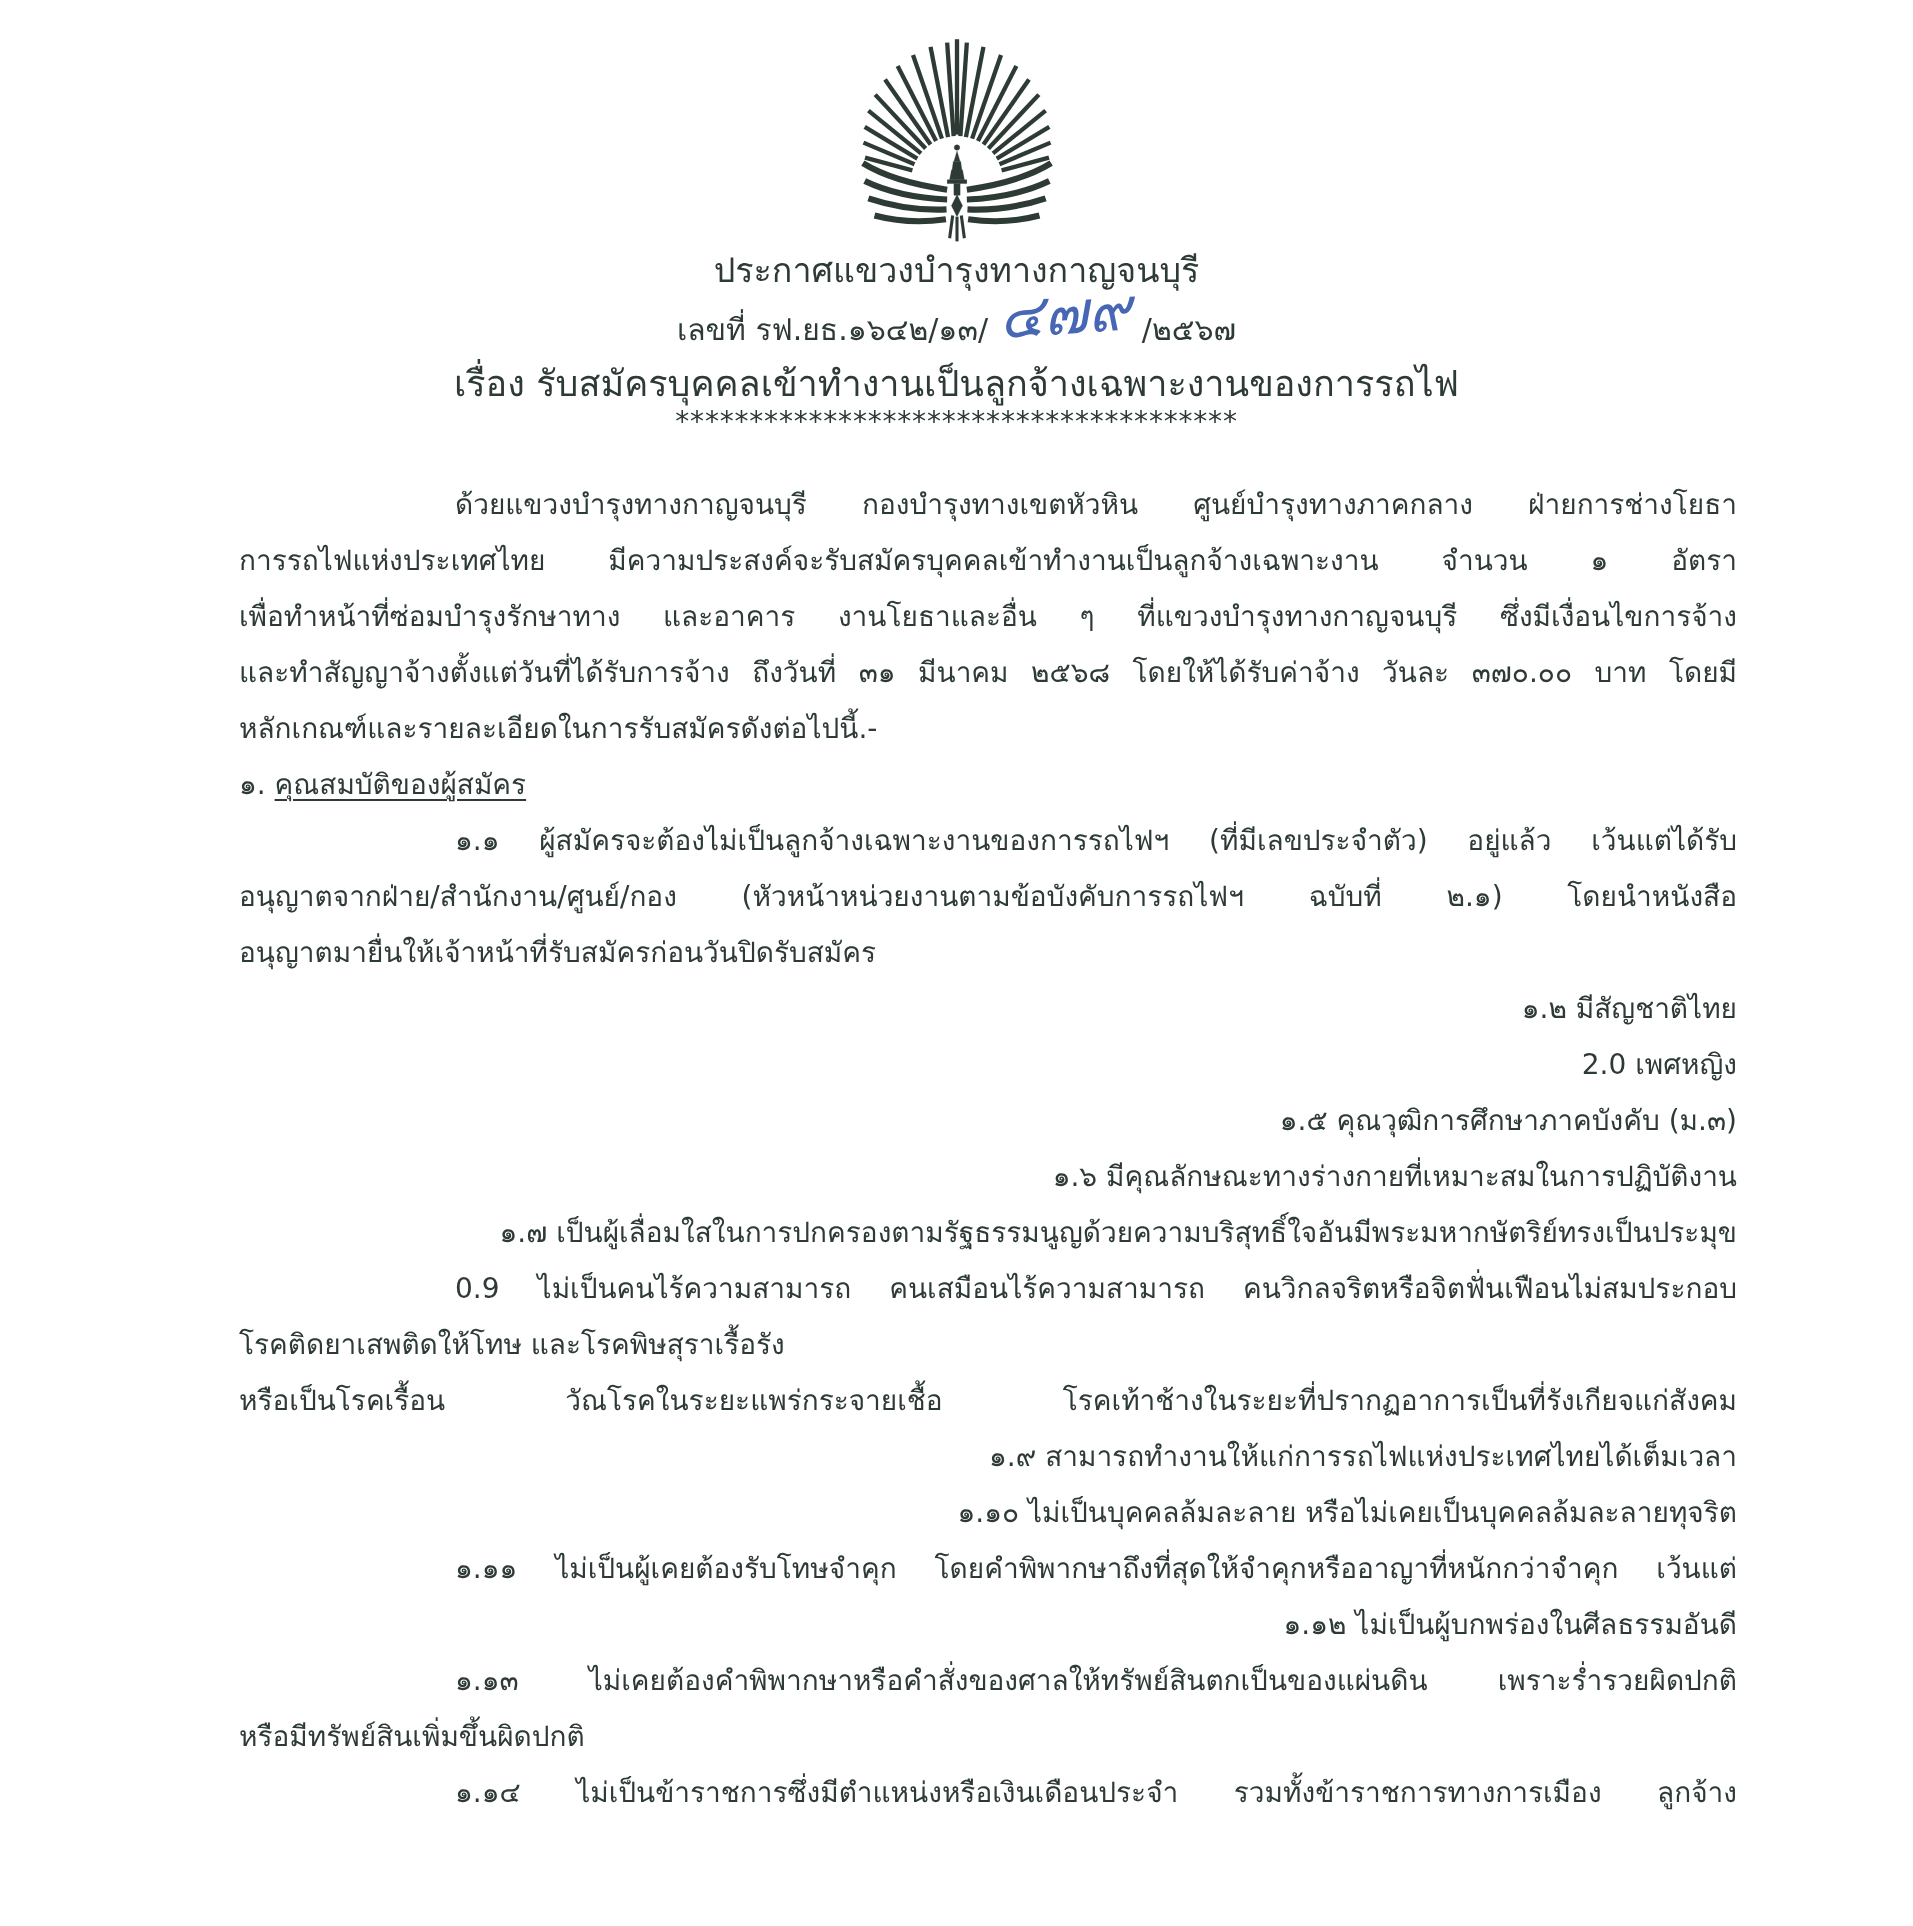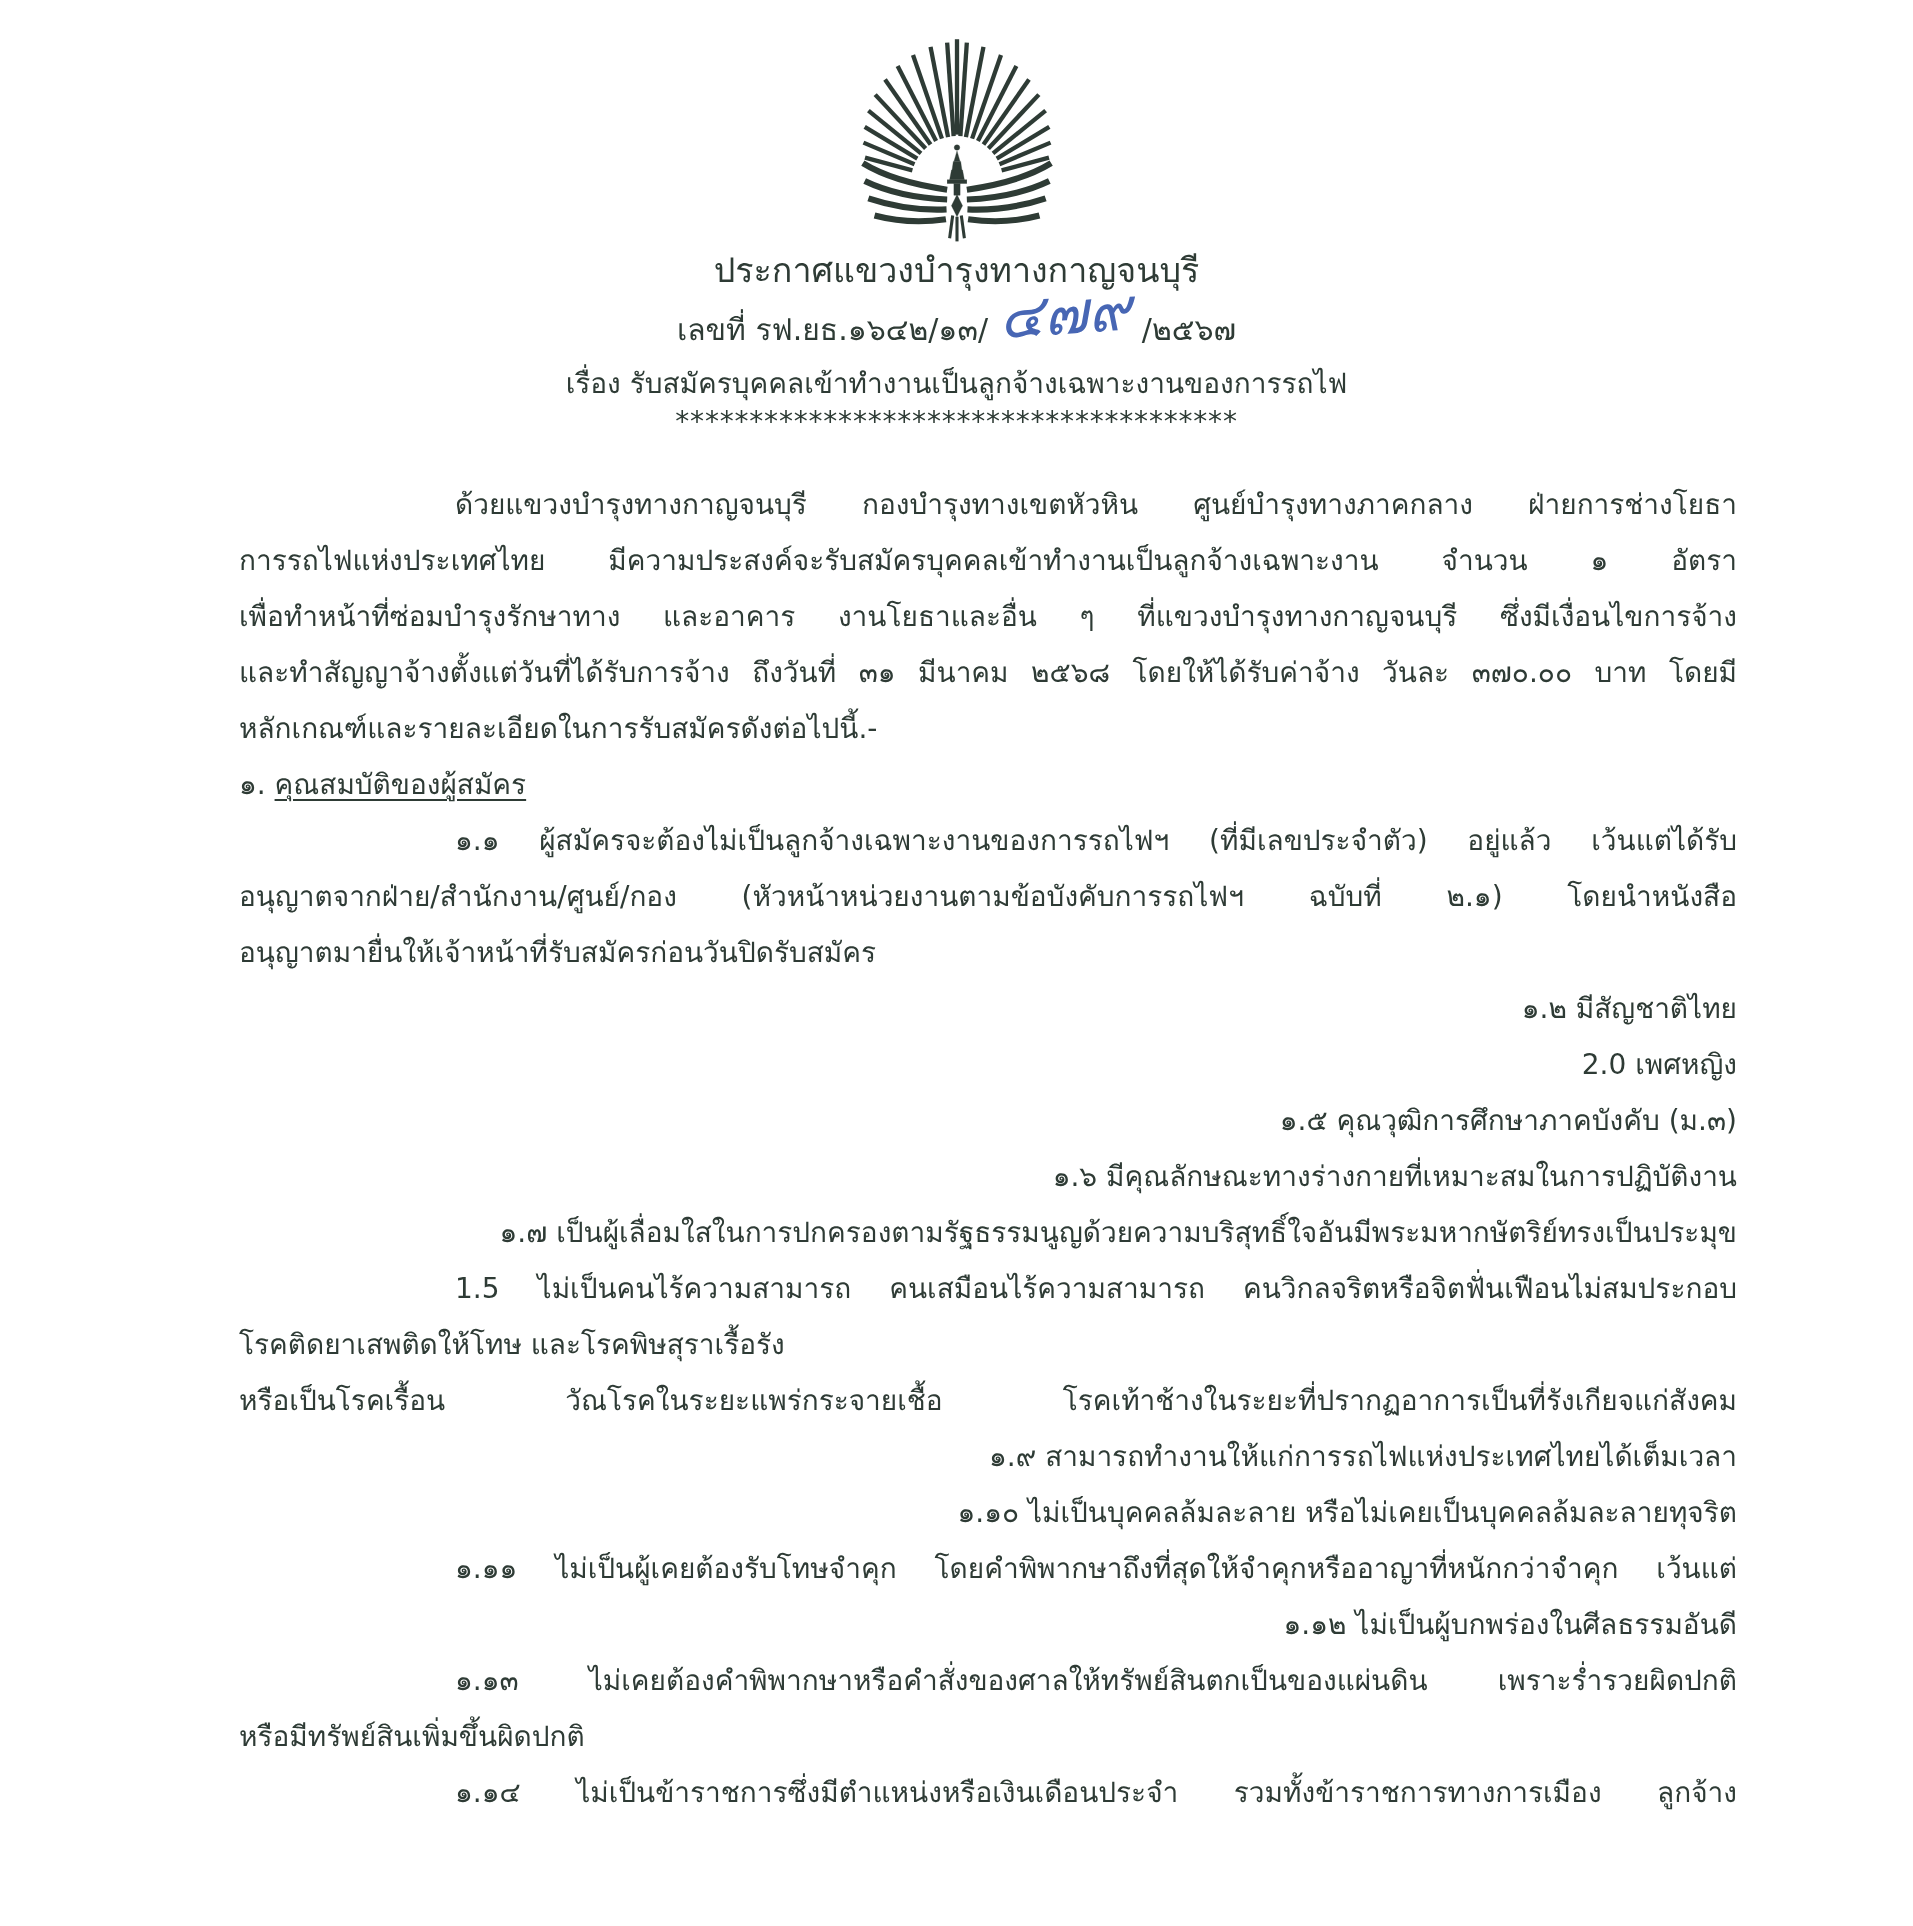--- a/index.html
+++ b/index.html
@@ -21,21 +21,21 @@
   .hand {
     font-size: 59px;
     line-height: 1;
     color: var(--hand, #4766b4);
     display: inline-block;
     transform: rotate(-4deg) translateY(-6.2px);
     margin: 0 10.8px;
     font-style: italic;
     font-weight: 500;
   }
-  .subject { font-size: 28px; line-height: 41px; }
+  .subject { font-size: 36px; line-height: 41px; }
   .stars { font-size: 28px; line-height: 35px; letter-spacing: 0.8px; }
   .docbody {
     margin-top: 38px;
     padding: 0 176px 0 239px;
     font-size: 28px;
   }
   .line { line-height: 56px; white-space: nowrap; }
   .line.just { text-align: justify; text-align-last: justify; }
   .line.ind { text-indent: 216px; text-align: right; }
   .line.head { font-weight: normal; }
@@ -125,21 +125,21 @@
       <div class="line">หลักเกณฑ์และรายละเอียดในการรับสมัครดังต่อไปนี้.-</div>
       <div class="line head"><span>๑. </span><span class="u">คุณสมบัติของผู้สมัคร</span></div>
       <div class="line ind just">๑.๑ ผู้สมัครจะต้องไม่เป็นลูกจ้างเฉพาะงานของการรถไฟฯ (ที่มีเลขประจำตัว) อยู่แล้ว เว้นแต่ได้รับ</div>
       <div class="line just">อนุญาตจากฝ่าย/สำนักงาน/ศูนย์/กอง (หัวหน้าหน่วยงานตามข้อบังคับการรถไฟฯ ฉบับที่ ๒.๑) โดยนำหนังสือ</div>
       <div class="line">อนุญาตมายื่นให้เจ้าหน้าที่รับสมัครก่อนวันปิดรับสมัคร</div>
       <div class="line ind">๑.๒ มีสัญชาติไทย</div>
       <div class="line ind">2.0 เพศหญิง</div>
       <div class="line ind">๑.๕ คุณวุฒิการศึกษาภาคบังคับ (ม.๓)</div>
       <div class="line ind">๑.๖ มีคุณลักษณะทางร่างกายที่เหมาะสมในการปฏิบัติงาน</div>
       <div class="line ind">๑.๗ เป็นผู้เลื่อมใสในการปกครองตามรัฐธรรมนูญด้วยความบริสุทธิ์ใจอันมีพระมหากษัตริย์ทรงเป็นประมุข</div>
-      <div class="line ind just">1.5 ไม่เป็นคนไร้ความสามารถ คนเสมือนไร้ความสามารถ คนวิกลจริตหรือจิตฟั่นเฟือนไม่สมประกอบ</div>
+      <div class="line ind just">0.9 ไม่เป็นคนไร้ความสามารถ คนเสมือนไร้ความสามารถ คนวิกลจริตหรือจิตฟั่นเฟือนไม่สมประกอบ</div>
       <div class="line">โรคติดยาเสพติดให้โทษ และโรคพิษสุราเรื้อรัง</div>
       <div class="line just">หรือเป็นโรคเรื้อน วัณโรคในระยะแพร่กระจายเชื้อ โรคเท้าช้างในระยะที่ปรากฏอาการเป็นที่รังเกียจแก่สังคม</div>
       <div class="line ind">๑.๙ สามารถทำงานให้แก่การรถไฟแห่งประเทศไทยได้เต็มเวลา</div>
       <div class="line ind">๑.๑๐ ไม่เป็นบุคคลล้มละลาย หรือไม่เคยเป็นบุคคลล้มละลายทุจริต</div>
       <div class="line ind just">๑.๑๑ ไม่เป็นผู้เคยต้องรับโทษจำคุก โดยคำพิพากษาถึงที่สุดให้จำคุกหรืออาญาที่หนักกว่าจำคุก เว้นแต่</div>
       <div class="line ind">๑.๑๒ ไม่เป็นผู้บกพร่องในศีลธรรมอันดี</div>
       <div class="line ind just">๑.๑๓ ไม่เคยต้องคำพิพากษาหรือคำสั่งของศาลให้ทรัพย์สินตกเป็นของแผ่นดิน เพราะร่ำรวยผิดปกติ</div>
       <div class="line">หรือมีทรัพย์สินเพิ่มขึ้นผิดปกติ</div>
       <div class="line ind just">๑.๑๔ ไม่เป็นข้าราชการซึ่งมีตำแหน่งหรือเงินเดือนประจำ รวมทั้งข้าราชการทางการเมือง ลูกจ้าง</div>
     </div>

